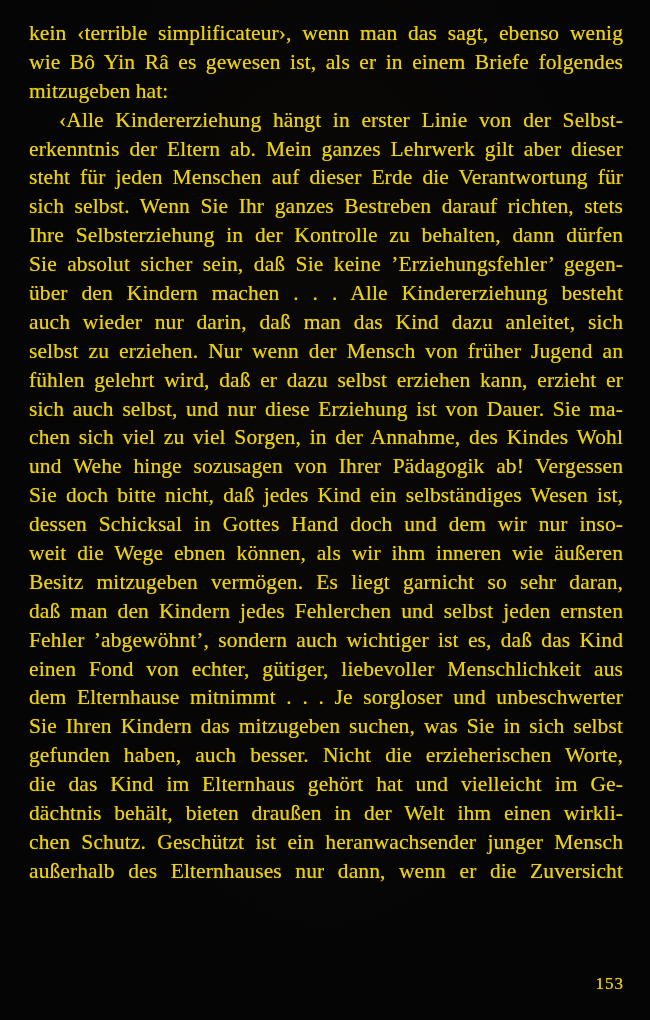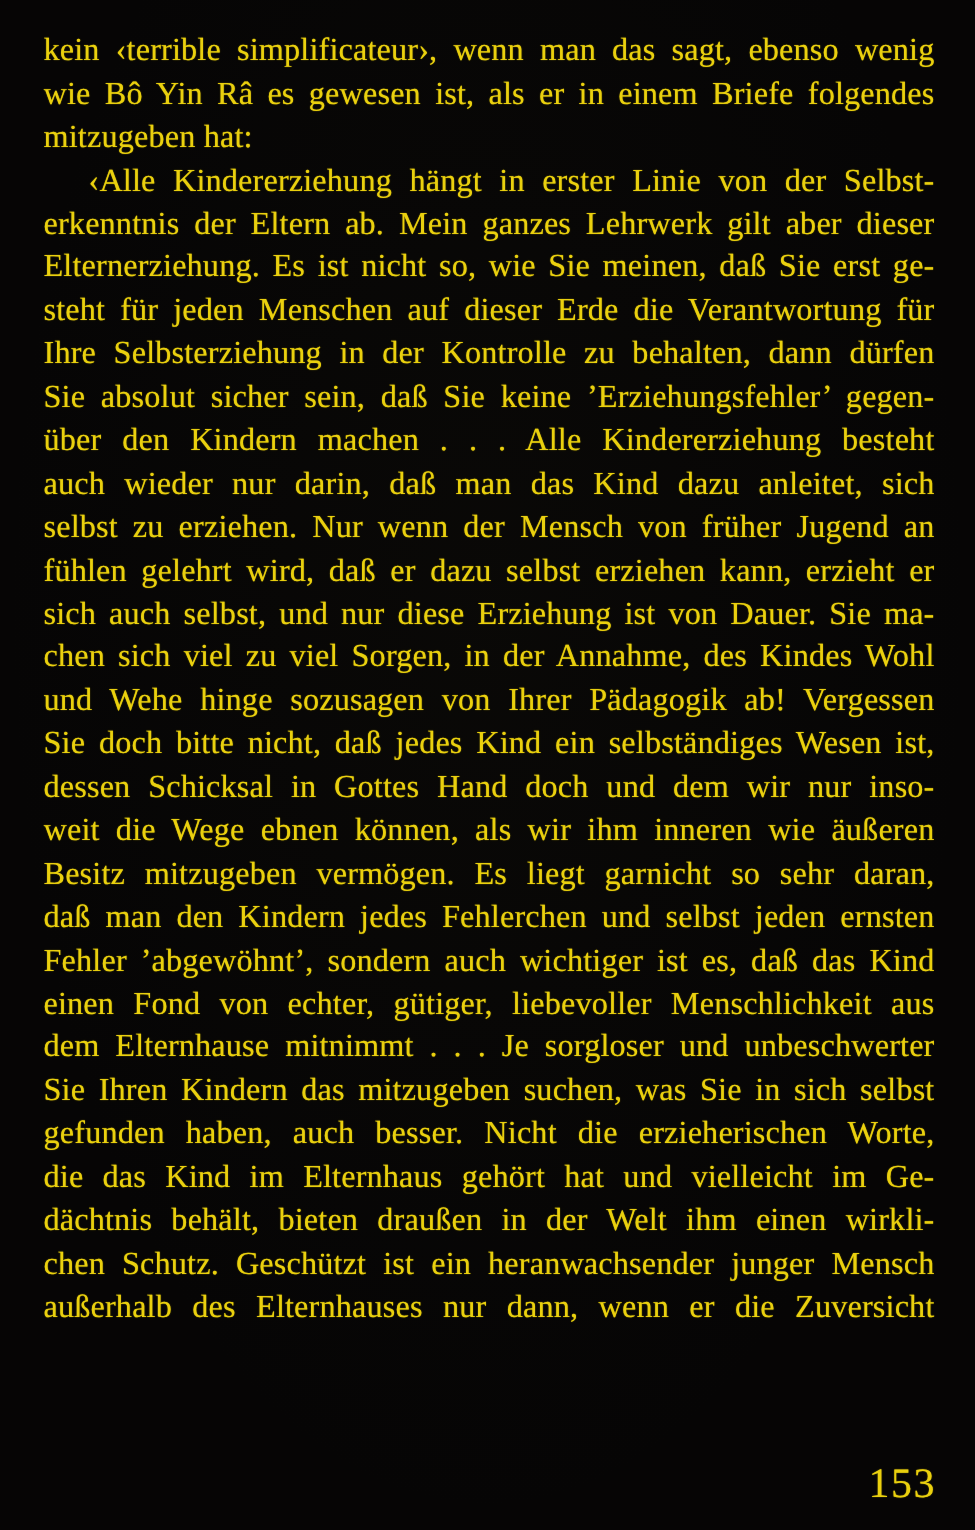--- a/index.html
+++ b/index.html
@@ -47,38 +47,38 @@
   .line.just {
     text-align-last: justify;
   }
   .line.indent {
     padding-left: 30px;
   }
   .page-number {
     position: absolute;
     right: 26px;
     top: 974px;
-    font-size: 28px;
+    font-size: 17px;
     letter-spacing: 1px;
     text-shadow: 0 0 0.8px rgba(234, 208, 14, 0.75);
     font-family: Liberation Serif, serif;
   }
 </style>
 </head>
 <body>
 
 <div class="page">
   <div class="text-block" id="text-block">
       <div class="line just">kein ‹terrible simplificateur›, wenn man das sagt, ebenso wenig</div>
       <div class="line just">wie Bô Yin Râ es gewesen ist, als er in einem Briefe folgendes</div>
       <div class="line">mitzugeben hat:</div>
       <div class="line just indent">‹Alle Kindererziehung hängt in erster Linie von der Selbst-</div>
       <div class="line just">erkenntnis der Eltern ab. Mein ganzes Lehrwerk gilt aber dieser</div>
-      <div class="line just">Elternerziehung. Es ist nicht so, wie Sie meinen, daß Sie erst ge-</div>
       <div class="line just">steht für jeden Menschen auf dieser Erde die Verantwortung für</div>
+      <div class="line just">sich selbst. Wenn Sie Ihr ganzes Bestreben darauf richten, stets</div>
       <div class="line just">Ihre Selbsterziehung in der Kontrolle zu behalten, dann dürfen</div>
       <div class="line just">Sie absolut sicher sein, daß Sie keine ’Erziehungsfehler’ gegen-</div>
       <div class="line just">über den Kindern machen . . .  Alle Kindererziehung besteht</div>
       <div class="line just">auch wieder nur darin, daß man das Kind dazu anleitet, sich</div>
       <div class="line just">selbst zu erziehen. Nur wenn der Mensch von früher Jugend an</div>
       <div class="line just">fühlen gelehrt wird, daß er dazu selbst erziehen kann, erzieht er</div>
       <div class="line just">sich auch selbst, und nur diese Erziehung ist von Dauer. Sie ma-</div>
       <div class="line just">chen sich viel zu viel Sorgen, in der Annahme, des Kindes Wohl</div>
       <div class="line just">und Wehe hinge sozusagen von Ihrer Pädagogik ab! Vergessen</div>
       <div class="line just">Sie doch bitte nicht, daß jedes Kind ein selbständiges Wesen ist,</div>

